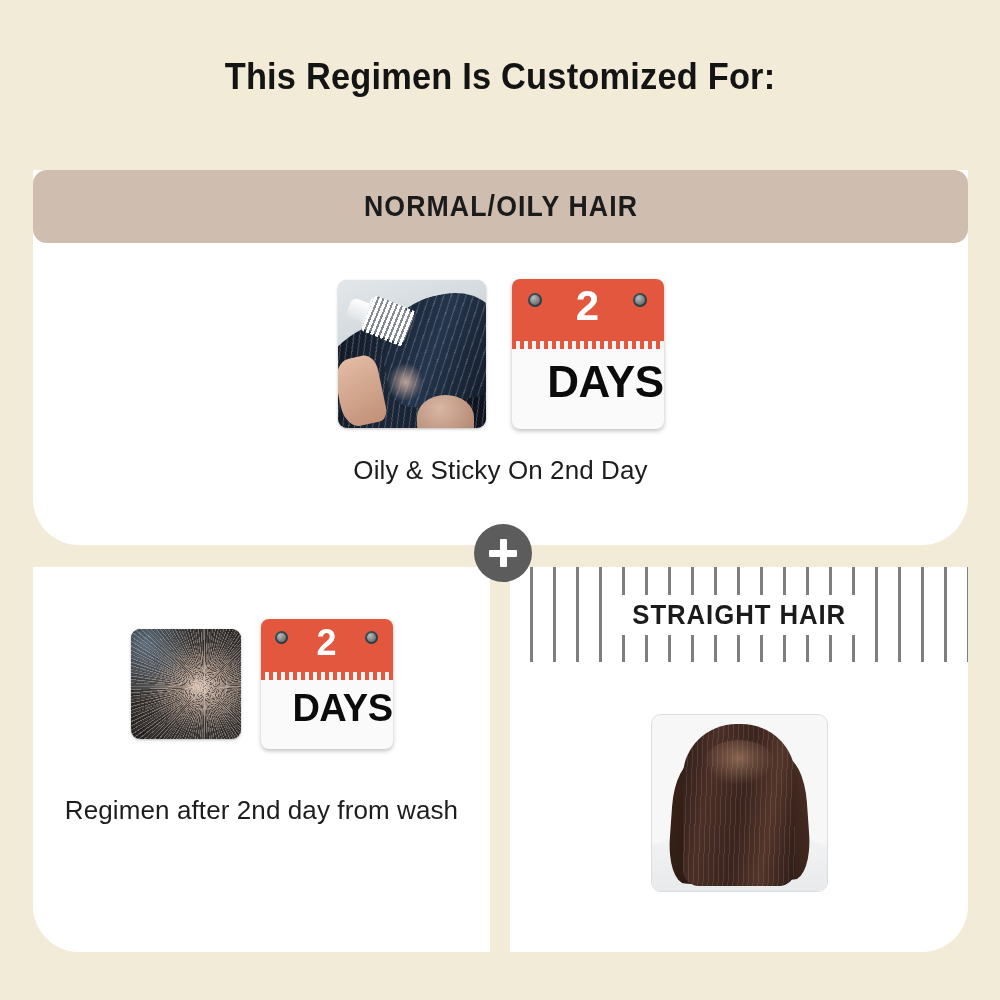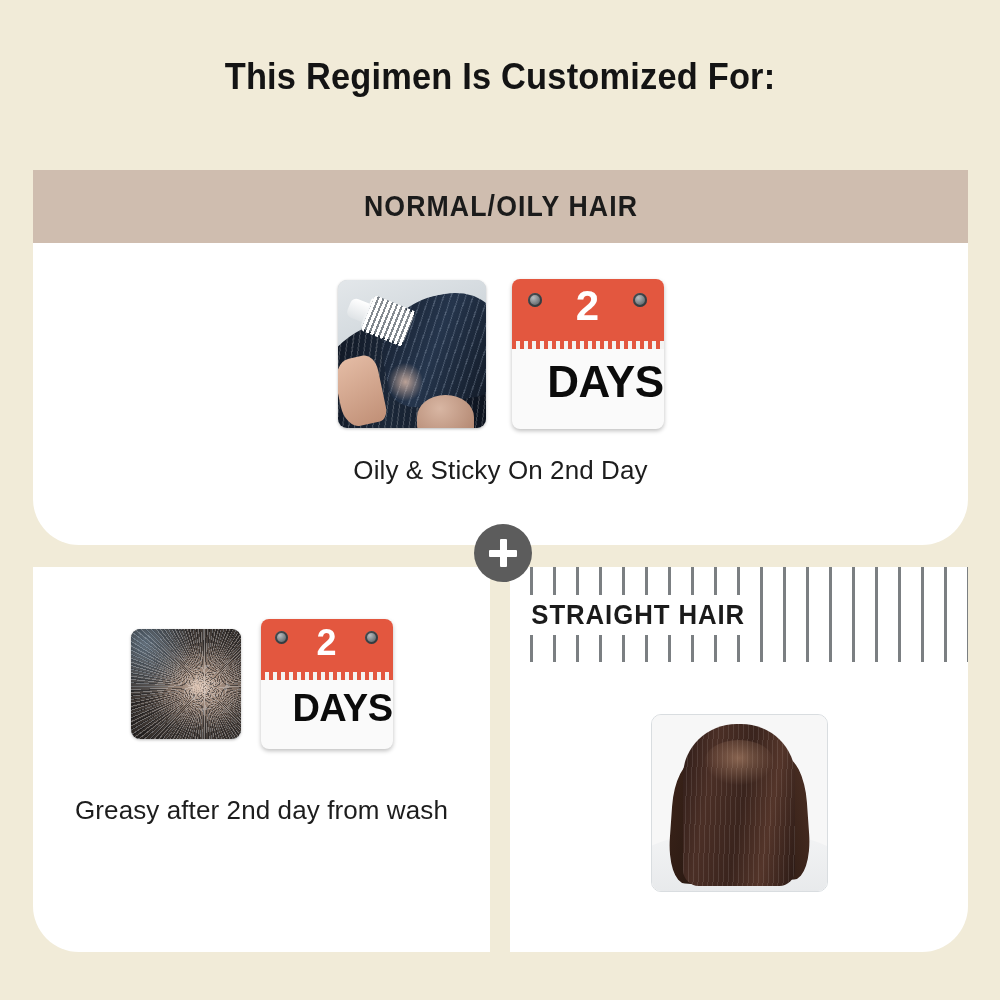--- a/index.html
+++ b/index.html
@@ -48,20 +48,21 @@
     background: #ffffff;
     border-radius: 0 0 46px 46px;
     overflow: hidden;
   }
   .card-hair .hdr {
     height: 73px;
     background: #cfbdaf;
     display: flex;
     align-items: center;
     justify-content: center;
+    border-radius: 14px;
   }
   .hdr-text {
     font-family: "Liberation Sans Narrow", "Liberation Sans", sans-serif;
     font-size: 29px;
     font-weight: bold;
     letter-spacing: 1.2px;
     color: #1b1b1b;
     transform: scaleX(0.92);
   }
   .card-hair .body {
@@ -346,20 +347,21 @@
     background: #ffffff;
     border-radius: 0 0 46px 0;
     overflow: hidden;
   }
   .card-straight .hdr {
     position: relative;
     height: 95px;
     background: #ffffff;
     display: flex;
     align-items: center;
+    justify-content: center;
     overflow: hidden;
   }
   .card-straight .hdr .stripes {
     position: absolute; inset: 0;
     background: repeating-linear-gradient(90deg,
       rgba(0,0,0,0) 0 20px,
       #7b7f82 20px 23px);
   }
   .card-straight .hdr .hdr-text {
     position: relative;
@@ -449,21 +451,21 @@
           <div class="cal-top"></div>
           <div class="cal-zig"></div>
           <div class="ring l"></div>
           <div class="ring r"></div>
           <div class="cal-num">2</div>
           <div class="cal-label">DAYS</div>
         </div>
 
       </div>
 
-      <div class="caption cap-scalp">Greasy after 2nd day from wash</div>
+      <div class="caption cap-scalp">Regimen after 2nd day from wash</div>
     </div>
   </div>
 
   <div class="card-straight">
 
     <div class="hdr">
       <div class="stripes"></div>
       <div class="hdr-text">STRAIGHT HAIR</div>
     </div>
 

